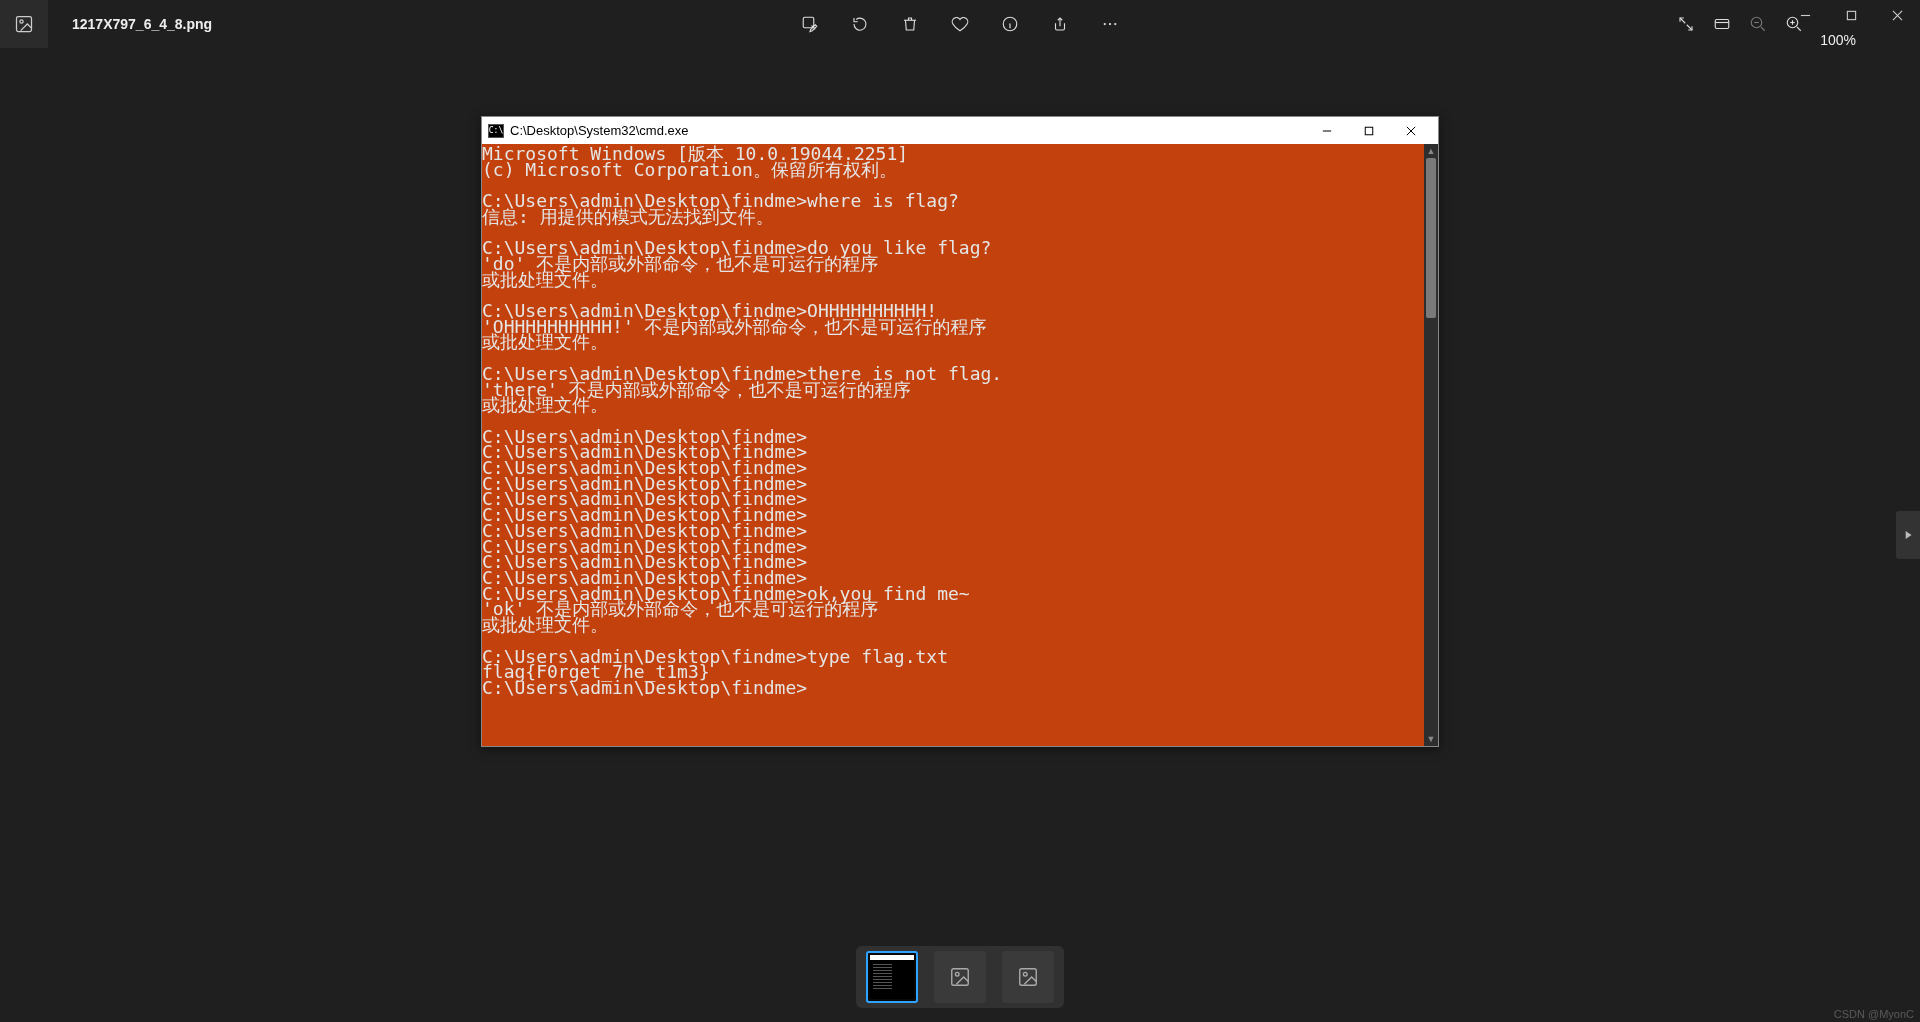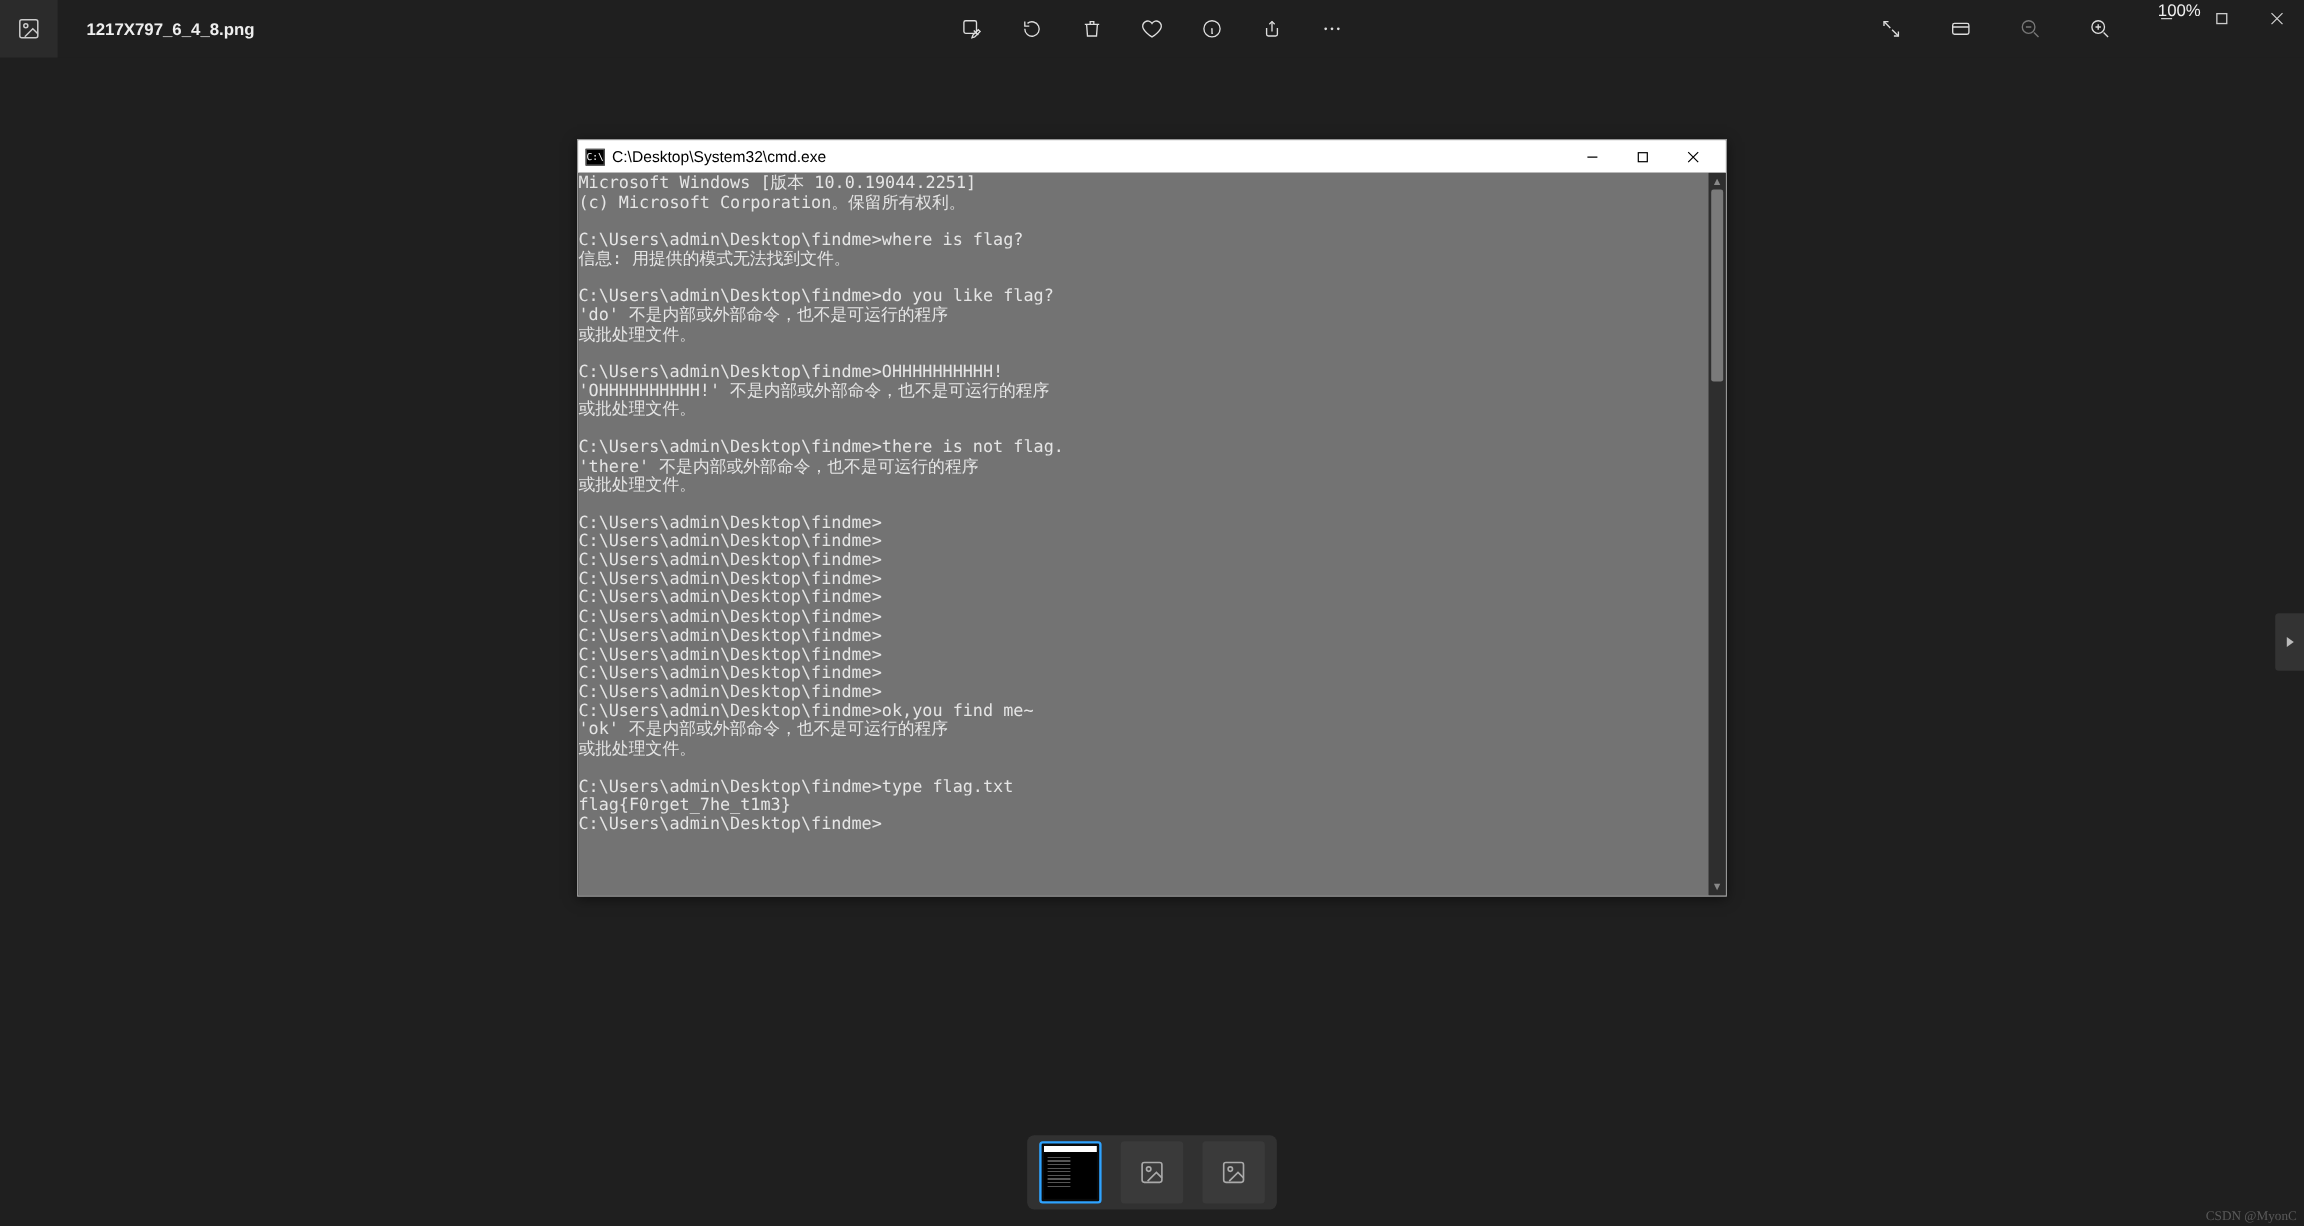--- a/index.html
+++ b/index.html
@@ -30,21 +30,21 @@
 
   .topbar-center {
     position: absolute;
     left: 50%; transform: translateX(-50%);
     top: 0; height: 48px;
     display: flex; align-items: center; gap: 22px;
   }
   .topbar-right {
     position: absolute;
     right: 8px; top: 0; height: 48px;
-    display: flex; align-items: flex-start; gap: 30px;
+    display: flex; align-items: flex-end; gap: 8px;
   }
   .icon-btn {
     width: 28px; height: 48px;
     display: flex; align-items: center; justify-content: center;
     cursor: pointer;
     color: #ddd;
   }
   .icon-btn svg { width: 18px; height: 18px; stroke: currentColor; fill: none; stroke-width: 1.5; }
   .icon-btn.dim { color: #777; }
   .zoom-label { font-size: 14px; color: #eee; margin: 0 8px 0 4px; }
@@ -108,24 +108,24 @@
     cursor: pointer;
   }
   .cmd-winbtn svg { width: 10px; height: 10px; stroke: #000; stroke-width: 1.2; fill: none; }
 
   .cmd-body-wrap {
     display: flex;
     background: #000;
   }
   .cmd-body {
     flex: 1;
-    background: #737373;
+    background: #c2410c;
     color: #e5e5e5;
     font-family: "NSimSun", "SimSun", Consolas, monospace;
-    font-size: 14px;
+    font-size: 18px;
     line-height: 15.7px;
     padding: 2px 0 50px 0;
     white-space: pre;
     letter-spacing: 0;
   }
   .cmd-scrollbar {
     width: 14px;
     background: #2e2e2e;
     position: relative;
   }
@@ -197,21 +197,20 @@
     border-top-left-radius:3px;
     border-bottom-left-radius:3px;
   }
 
   
   .watermark {
     position: absolute;
     right: 6px; bottom: 2px;
     font-size: 11px;
     color: #5a5a5a;
-    font-family: Liberation Serif, serif;
   }
 </style>
 </head>
 <body>
 
 <div class="topbar">
   <div class="app-icon-box">
     <svg viewBox="0 0 24 24">
         <rect x="3" y="3" width="18" height="18" rx="2"></rect>
         <circle cx="9" cy="9" r="2"></circle>

